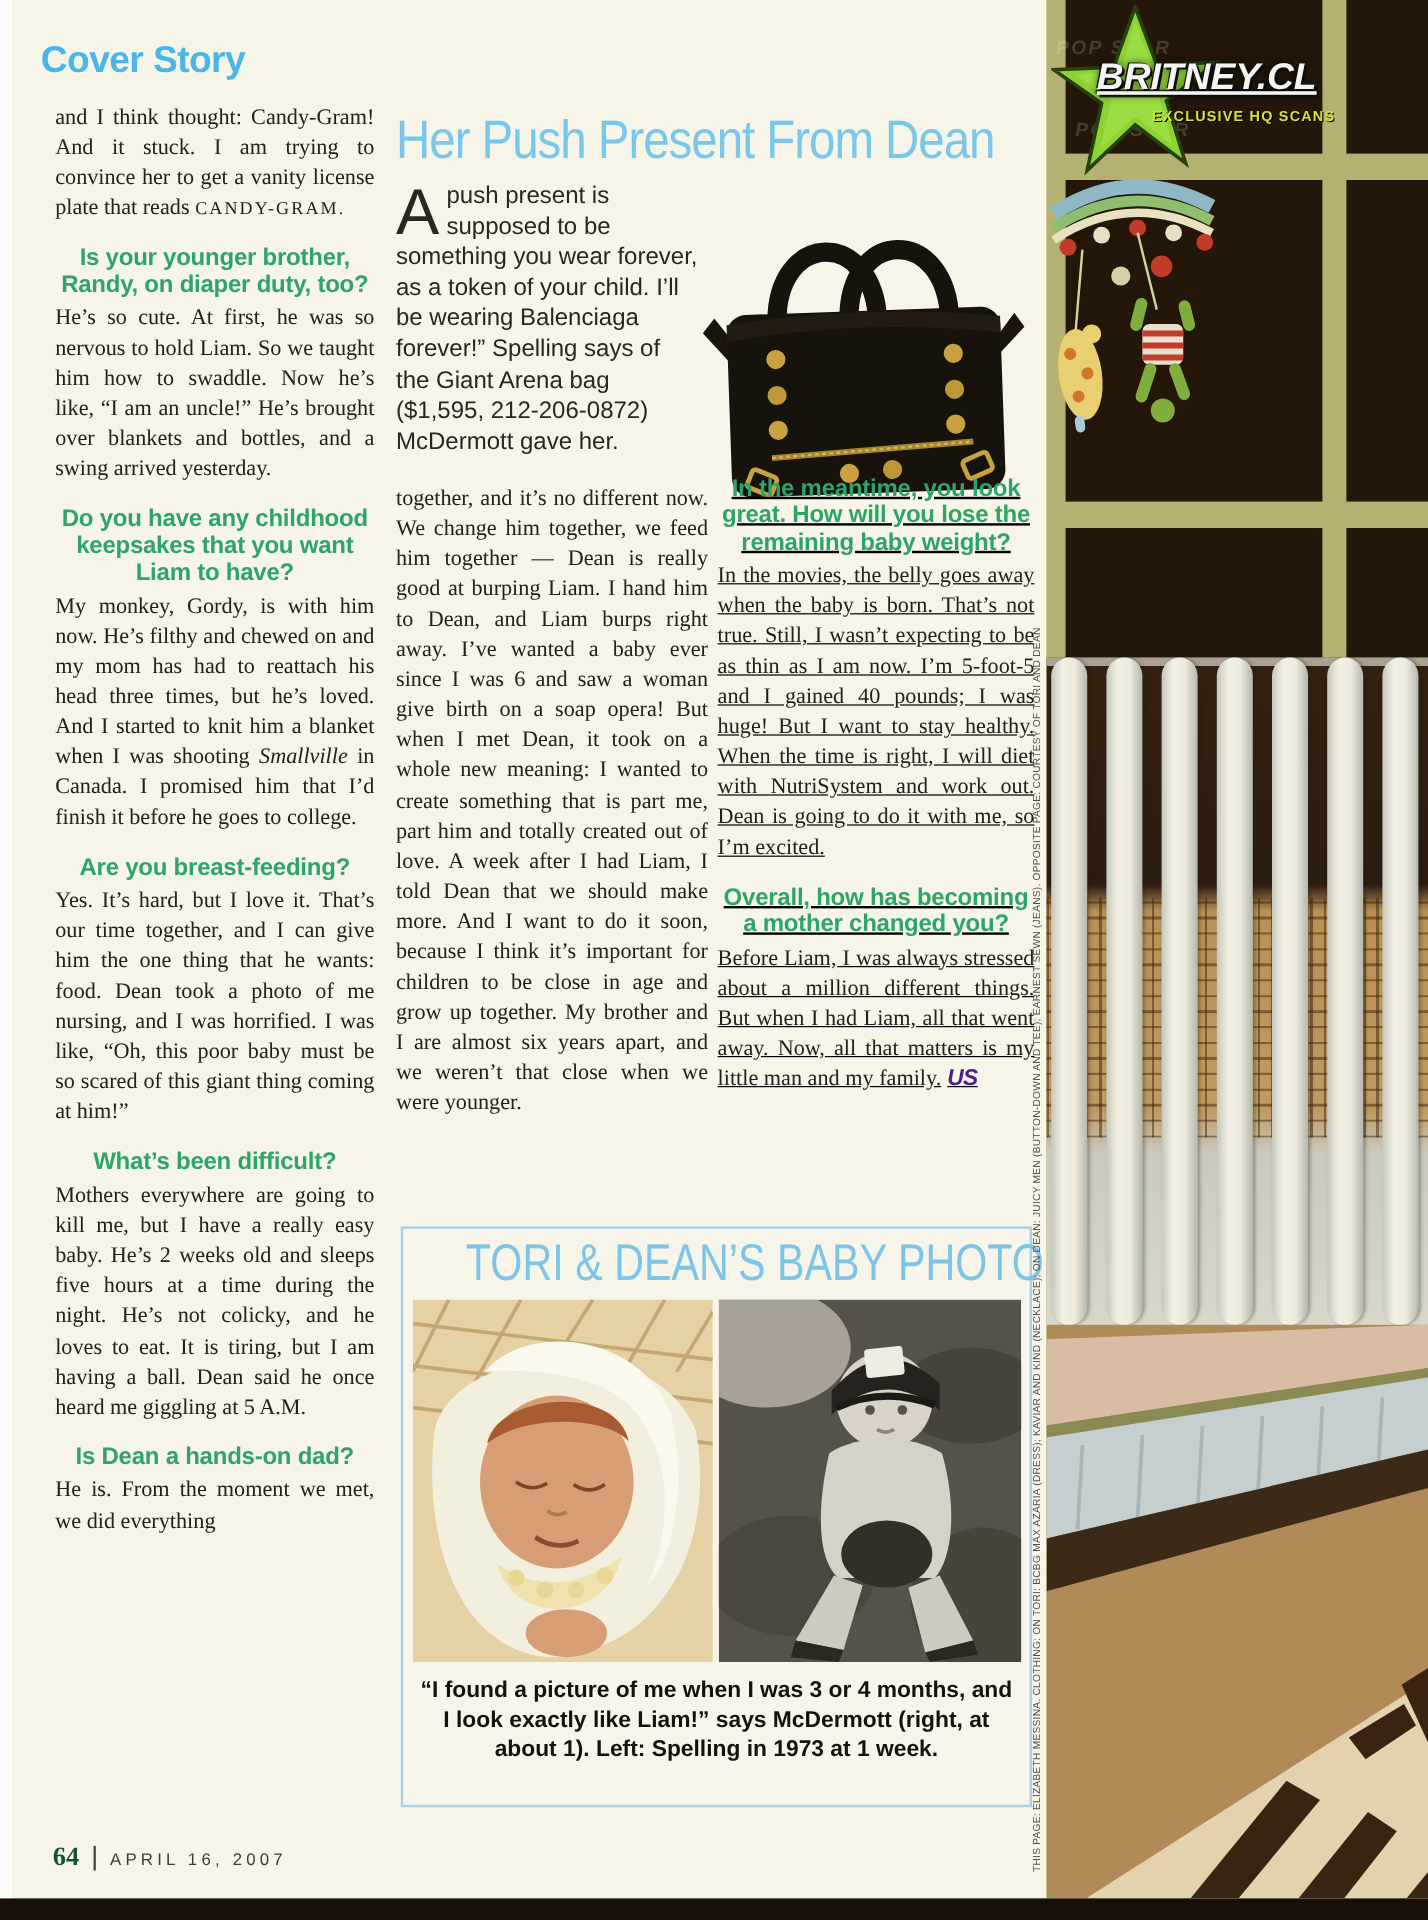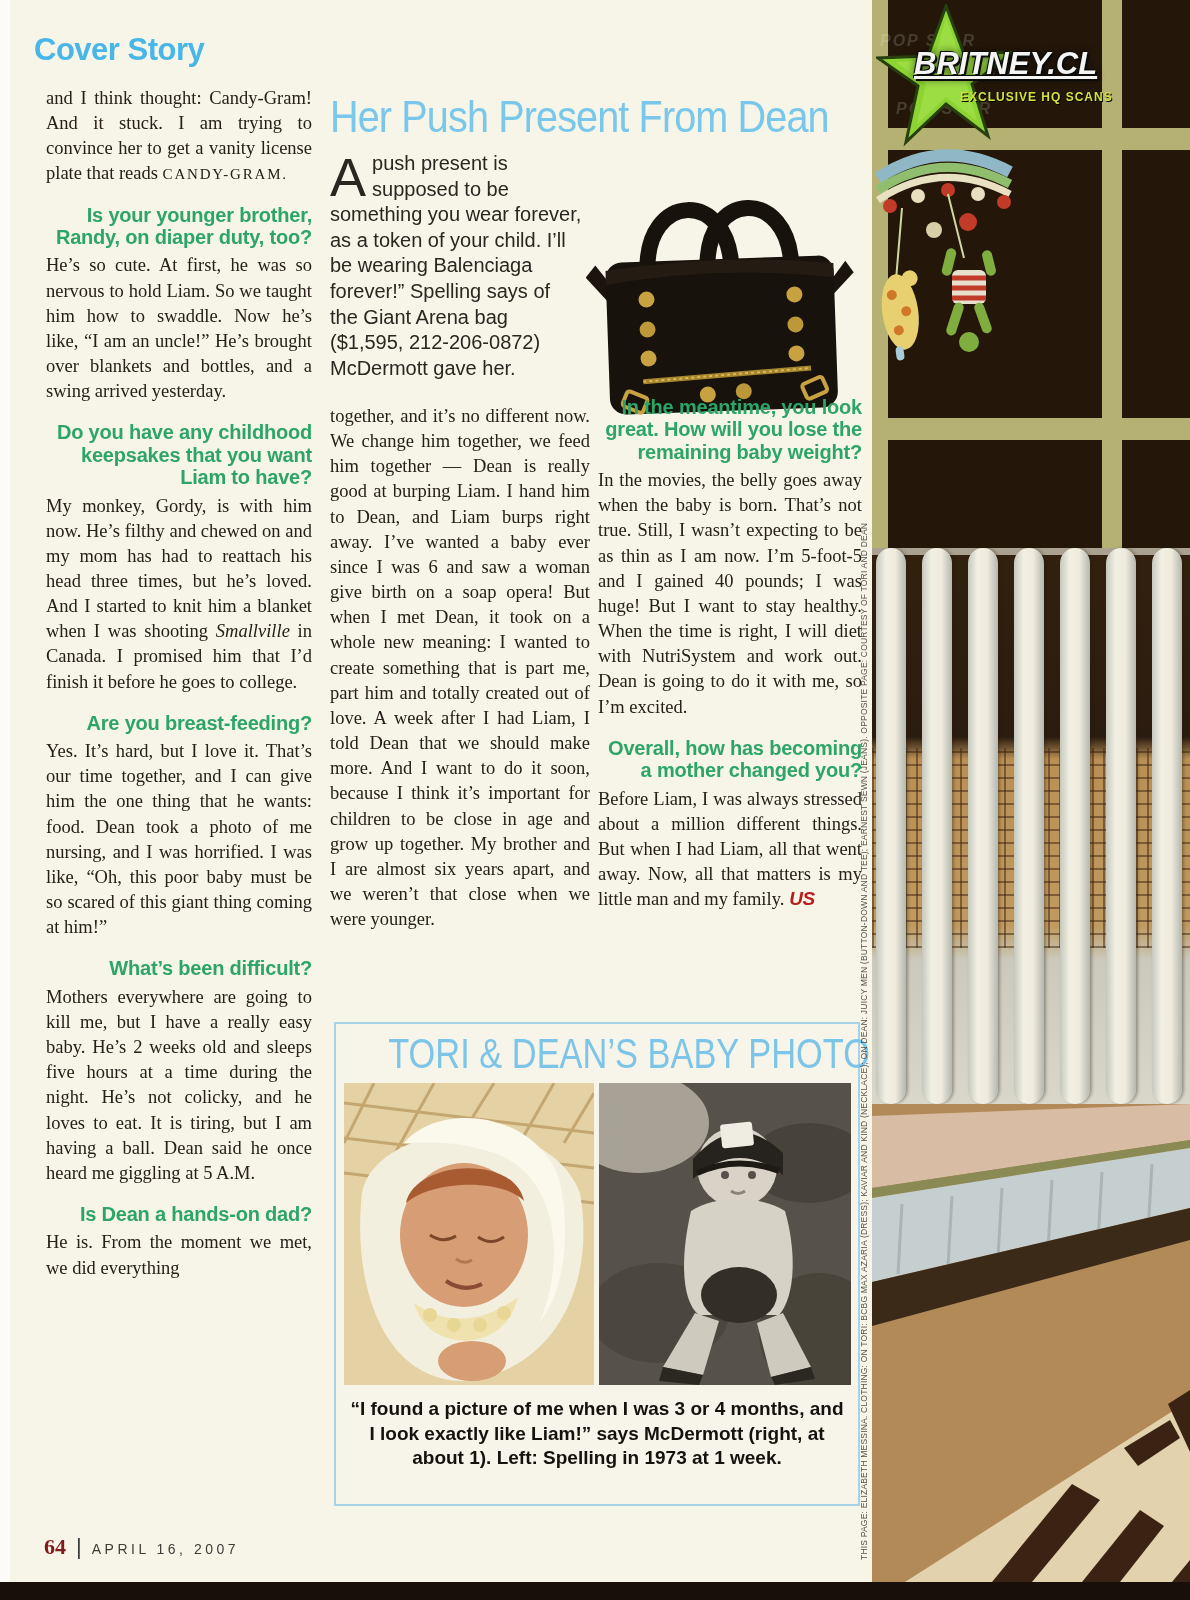--- a/index.html
+++ b/index.html
@@ -12,27 +12,27 @@
   .scan-bottom{left:0;top:1582px;width:1190px;height:18px;background:#170f08;}
 
   
   .cover-story{left:22px;top:22px;font:bold 31px/1 "Liberation Sans",sans-serif;
                color:#49b6e8;letter-spacing:-0.5px;margin:12px;}
 
   
   .col{position:absolute;}
   .col1{left:46px;top:86px;width:266px;}
   .col2{left:330px;top:404px;width:260px;}
-  .col3{left:598px;top:396px;width:264px;}
+  .col3{left:598px;top:396px;width:264px;text-decoration:underline;}
   .bt{font:18.5px/1.36 "Liberation Serif",serif;color:#262019;text-align:justify;margin:0 0 6px;}
   .qh{font:bold 20px/1.12 "Liberation Sans",sans-serif;color:#2ea568;margin:17px 0 5px;
-      letter-spacing:-0.2px;text-align:right;}
+      letter-spacing:-0.2px;text-align:center;}
   .smallcaps{font-size:15px;letter-spacing:1.8px;}
   .ital{font-style:italic;margin-top:12px;}
-  .us-sigil{font:italic 800 19px "Liberation Sans",sans-serif;color:#b91c1c;
+  .us-sigil{font:italic 800 19px "Liberation Sans",sans-serif;color:#4c1d95;
             letter-spacing:-0.5px;margin-left:5px;}
 
   
   .push-box{left:330px;top:94px;width:532px;}
   .push-title{font:400 45px/1 "Liberation Sans",sans-serif;color:#79c7ea;margin:0;
               letter-spacing:-1px;transform:scaleX(0.88);transform-origin:left;white-space:nowrap;}
   .push-row{display:flex;gap:4px;margin-top:12px;}
   .push-text{width:252px;font:20px/1.28 "Liberation Sans",sans-serif;color:#2a2620;margin:0;}
   .dropcap{float:left;font:400 54px/0.82 "Liberation Sans",sans-serif;color:#2a2620;
            margin:4px 6px 0 0;}
@@ -73,21 +73,21 @@
   .wm-bgword{position:absolute;font:italic bold 16px "Liberation Sans",sans-serif;
              color:rgba(255,255,255,0.16);letter-spacing:2px;}
   .wm-brand{position:absolute;left:38px;top:42px;font:italic 900 31px "Liberation Sans",sans-serif;
             color:#f4f4f2;letter-spacing:0px;
             text-shadow:2px 2px 0 #0c0c0c,-1px -1px 0 #0c0c0c,0 0 8px rgba(0,0,0,.8);text-decoration:underline;}
   .wm-tagline{position:absolute;left:84px;top:86px;font:bold 12px "Liberation Sans",sans-serif;
               color:#d2e23e;letter-spacing:1px;text-shadow:1px 1px 0 #000;}
 
   
   .footer{left:44px;top:1534px;display:flex;align-items:baseline;gap:10px;}
-  .pnum{font:bold 22px "Liberation Serif",serif;color:#7f1d1d;}
+  .pnum{font:bold 22px "Liberation Serif",serif;color:#14532d;}
   .fsep{font:300 22px "Liberation Sans",sans-serif;color:#3a3a3a;}
   .fdate{font:14px "Liberation Sans",sans-serif;letter-spacing:3.5px;color:#3f3c38;}
 </style>
 </head>
 <body>
 
 <div>
 
   <div class="abs scan-left"></div>
 

